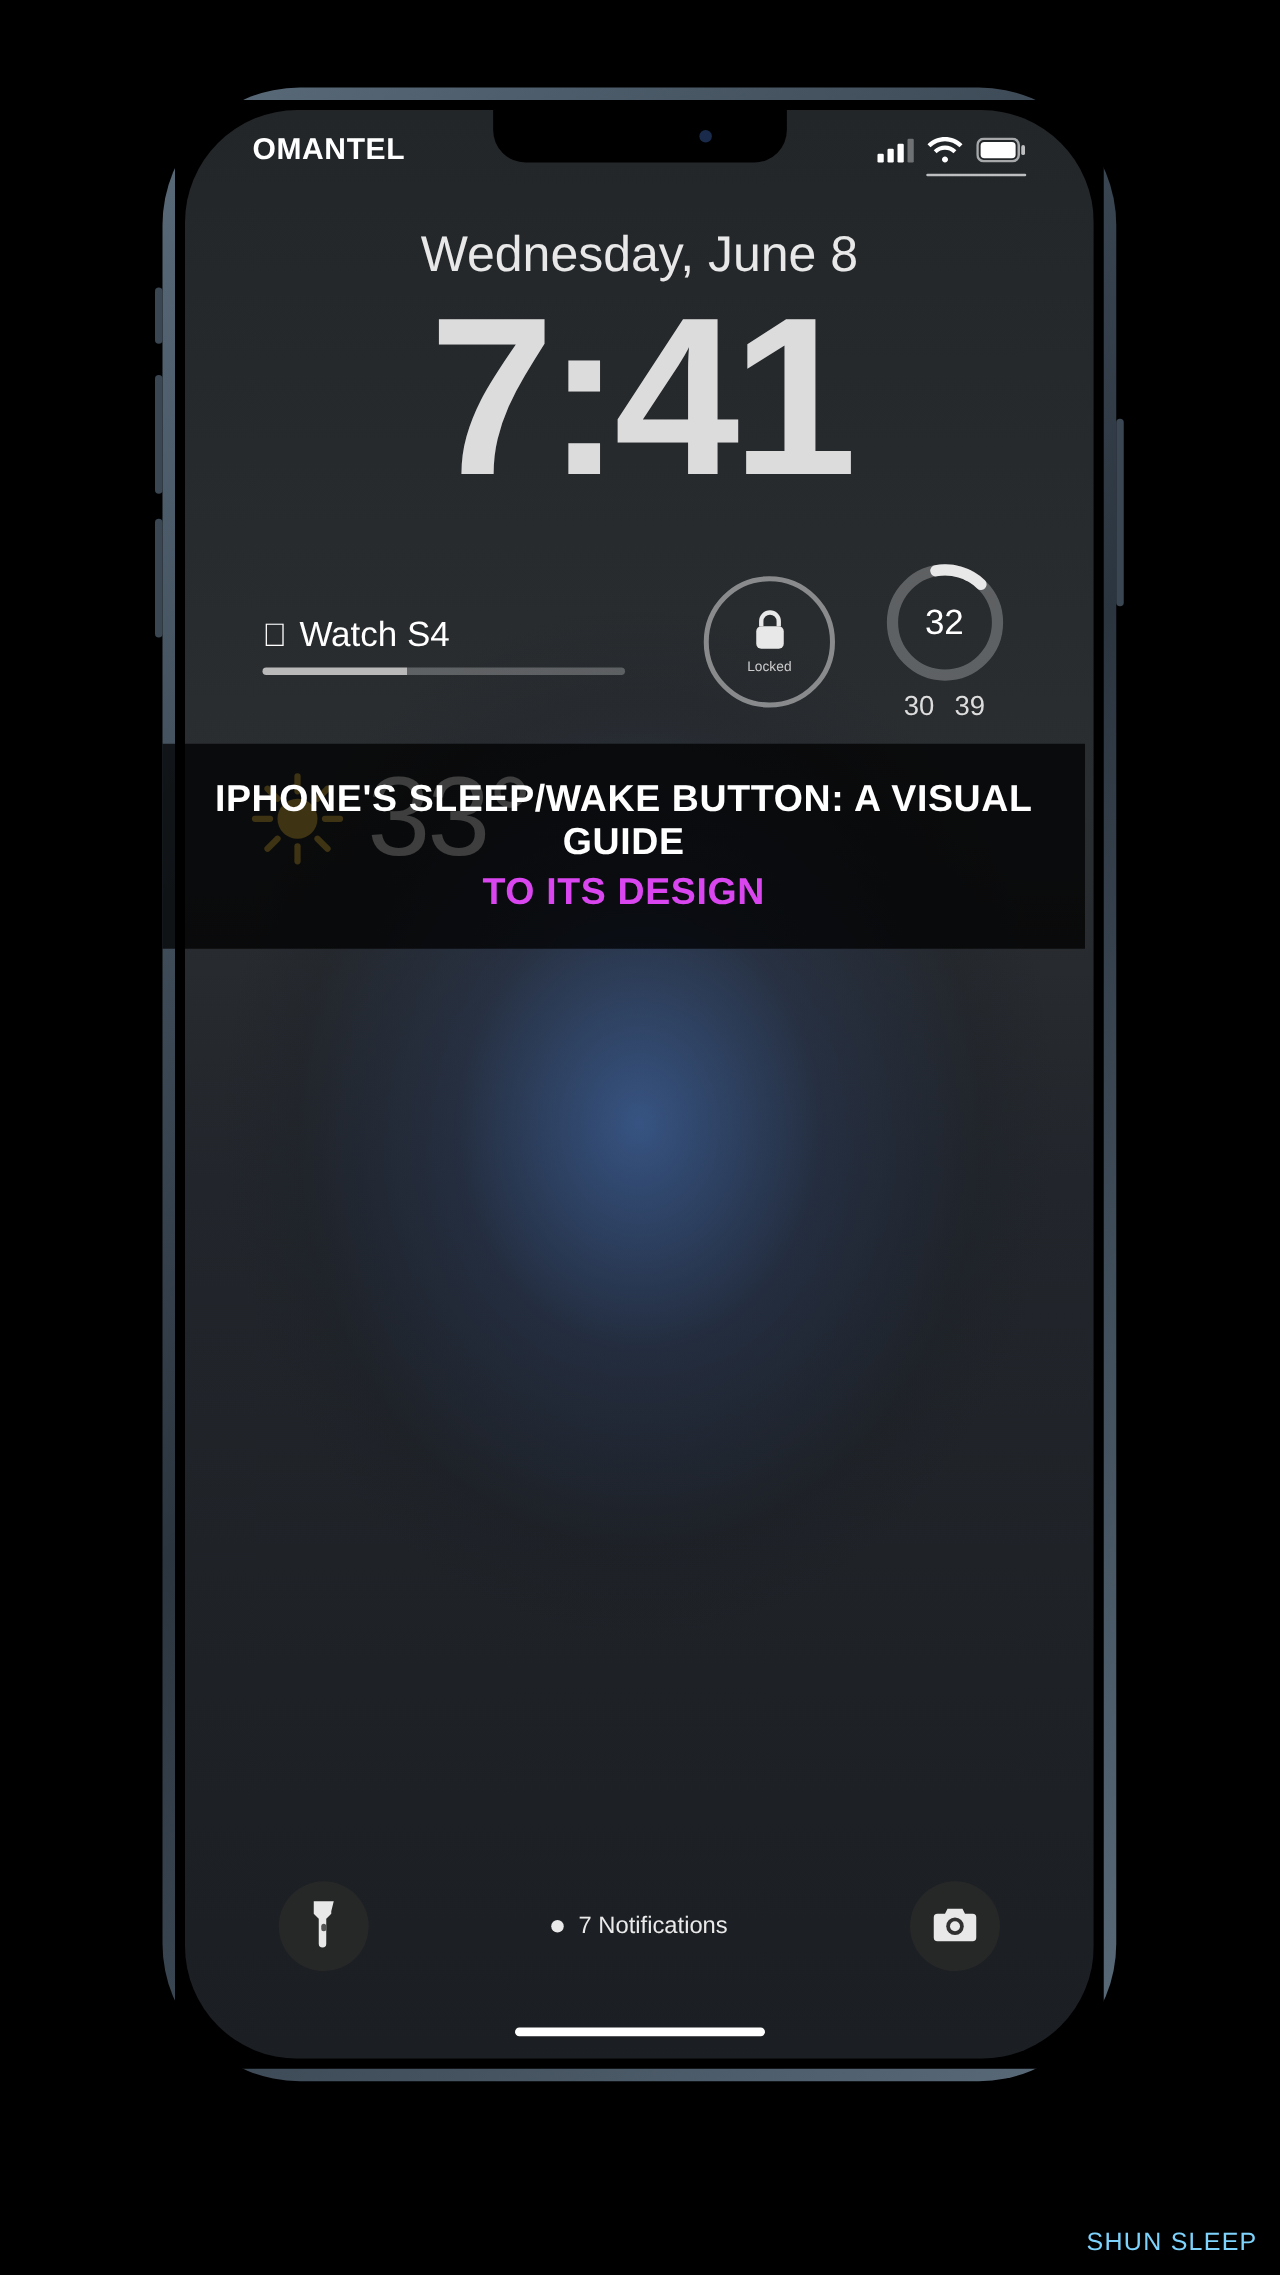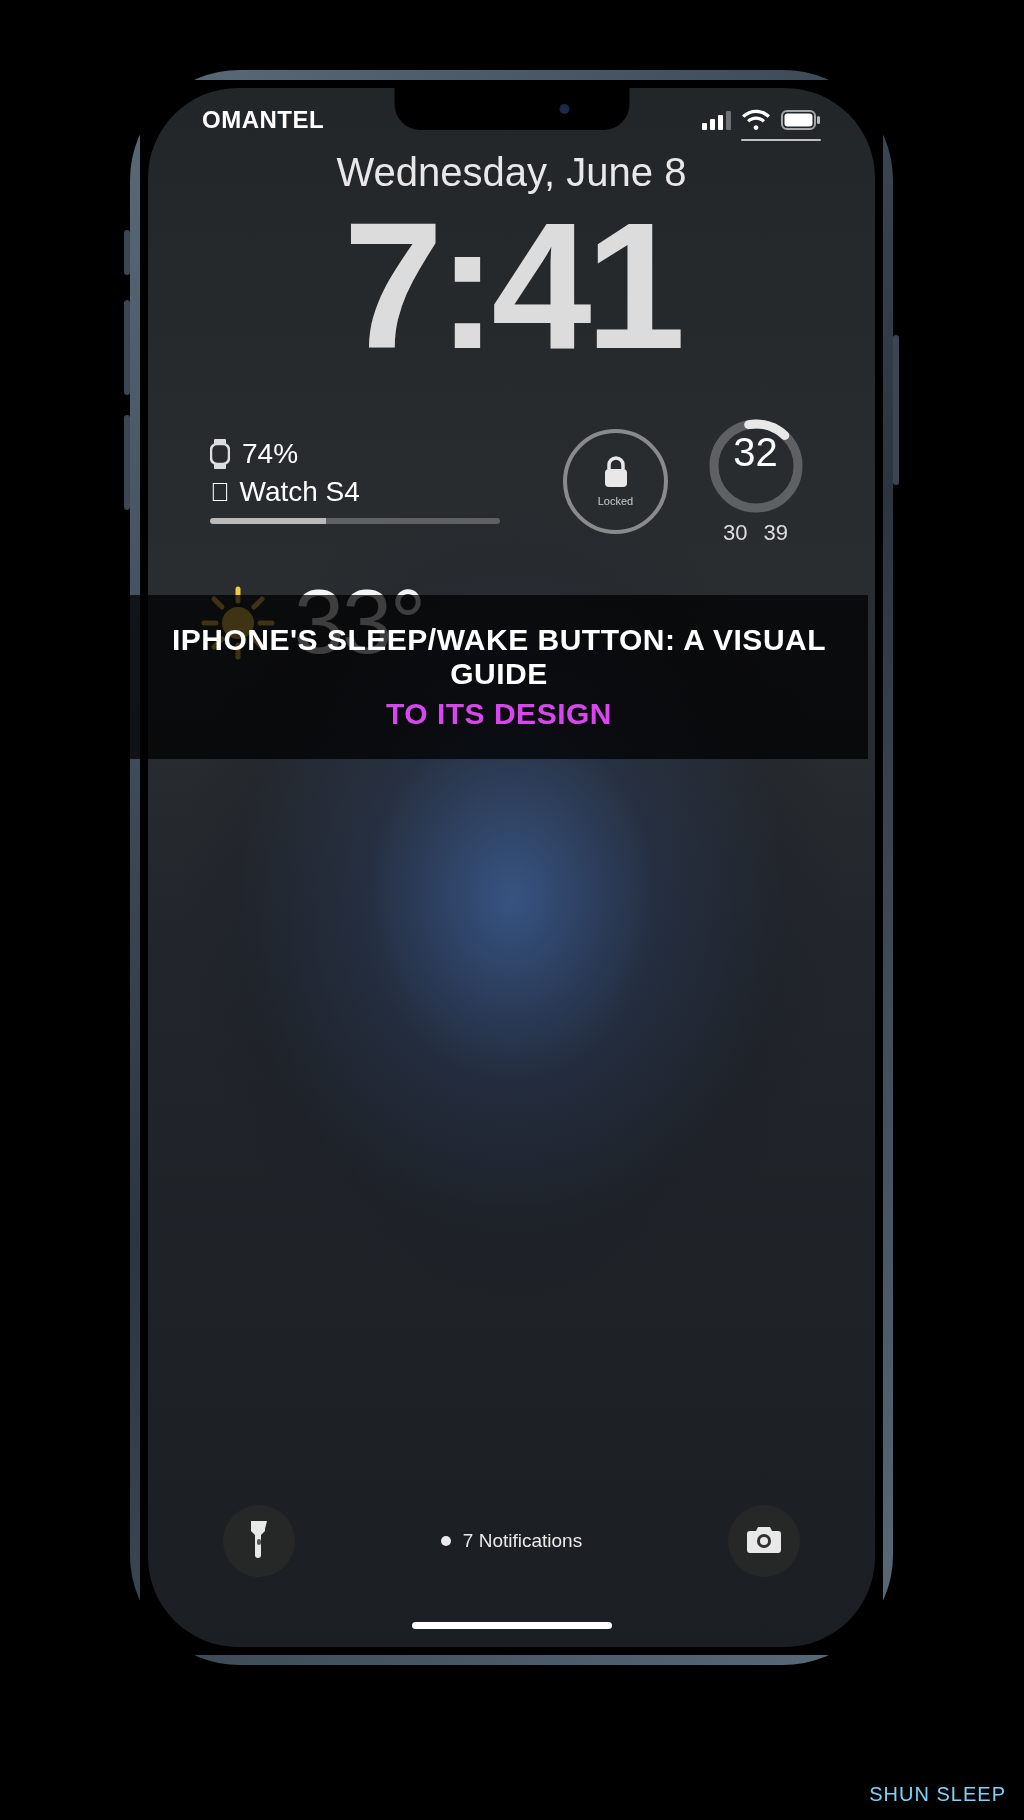--- a/index.html
+++ b/index.html
@@ -75,37 +75,37 @@
   .sig-bars span{ width:5px; background:#fff; border-radius:1px;}
   .sig-bars span:nth-child(1){height:7px}
   .sig-bars span:nth-child(2){height:11px}
   .sig-bars span:nth-child(3){height:15px}
   .sig-bars span:nth-child(4){height:19px;background:rgba(255,255,255,0.35)}
 
   .wifi-icon svg, .battery-icon svg { display:block; }
 
   .lock-content { position:absolute; inset:0; padding:0 50px; }
 
-  .date-text { text-align:center; margin-top:62px; font-size:40px; font-weight:500; color:#e8e8e8;}
+  .date-text { text-align:center; margin-top:94px; font-size:40px; font-weight:500; color:#e8e8e8;}
   .time-text { text-align:center; font-size:180px; font-weight:600; color:#dcdcdc; letter-spacing:-6px; line-height:0.95; margin-top:5px;}
 
   .widget-row { display:flex; align-items:center; margin-top:45px; gap:30px; padding:0 12px;}
   .watch-block { flex:1; }
   .watch-top { display:flex; align-items:center; gap:12px; font-size:28px; font-weight:500;}
   .watch-bottom { display:flex; align-items:center; gap:10px; font-size:28px; font-weight:500; margin-top:6px;}
   .watch-bar { height:6px; background:linear-gradient(90deg,#b9b9b9 0%,#b9b9b9 40%,rgba(255,255,255,0.25) 40%,rgba(255,255,255,0.25) 100%); border-radius:3px; margin-top:10px; width:290px;}
   .apple-logo { font-size:26px; }
   .watch-outline svg{display:block}
 
   .lock-circle { width:105px;height:105px;border-radius:50%;border:4px solid rgba(255,255,255,0.45); display:flex;flex-direction:column;align-items:center;justify-content:center; gap:2px;}
   .lock-circle .lbl{font-size:11px;color:#ccc}
 
   .ring-widget { width:115px; text-align:center; position:relative;}
   .ring-widget svg{display:block;margin:0 auto}
-  .ring-center{position:absolute;top:14px;left:0;right:0;font-size:40px;font-weight:500}
+  .ring-center{position:absolute;top:34px;left:0;right:0;font-size:28px;font-weight:500}
   .ring-nums{display:flex;justify-content:center;gap:16px;font-size:22px;margin-top:4px;color:#ddd}
 
   .greeting { text-align:center; font-size:55px; font-weight:400; margin-top:150px; color:#f2f2f2;}
   .temp-row { display:flex; align-items:center; justify-content:flex-start; gap:16px; margin-top:25px;}
   .temp-val { font-size:90px; font-weight:300; color:#f5f5f5; letter-spacing:-2px;}
 
   .sun-icon svg{display:block}
 
   .bottom-bar { position:absolute; bottom:70px; left:0; right:0; display:flex; align-items:center; justify-content:space-between; padding:0 75px;}
   .round-btn { width:72px;height:72px;border-radius:50%;background:rgba(40,40,40,0.9);display:flex;align-items:center;justify-content:center;}
@@ -168,30 +168,20 @@
           </span>
         </div>
       </div>
 
       <div class="lock-content">
         <div class="date-text">Wednesday, June 8</div>
         <div class="time-text">7:41</div>
 
         <div class="widget-row">
           <div class="watch-block">
-            <div class="watch-top">
-              <span class="watch-outline">
-                <svg width="20" height="30" viewBox="0 0 20 30">
-                    <rect x="4" y="0" width="12" height="5" rx="1" fill="#ddd"></rect>
-                    <rect x="4" y="25" width="12" height="5" rx="1" fill="#ddd"></rect>
-                    <rect x="1" y="5" width="18" height="20" rx="6" fill="none" stroke="#ddd" stroke-width="2.5"></rect>
-                  </svg>
-              </span>
-              <span>74%</span>
-            </div>
             <div class="watch-bottom">
               <span class="apple-logo"></span>
               <span>Watch S4</span>
             </div>
             <div class="watch-bar"></div>
           </div>
 
           <div class="lock-circle">
             <span>
               <svg width="28" height="34" viewBox="0 0 28 34">

